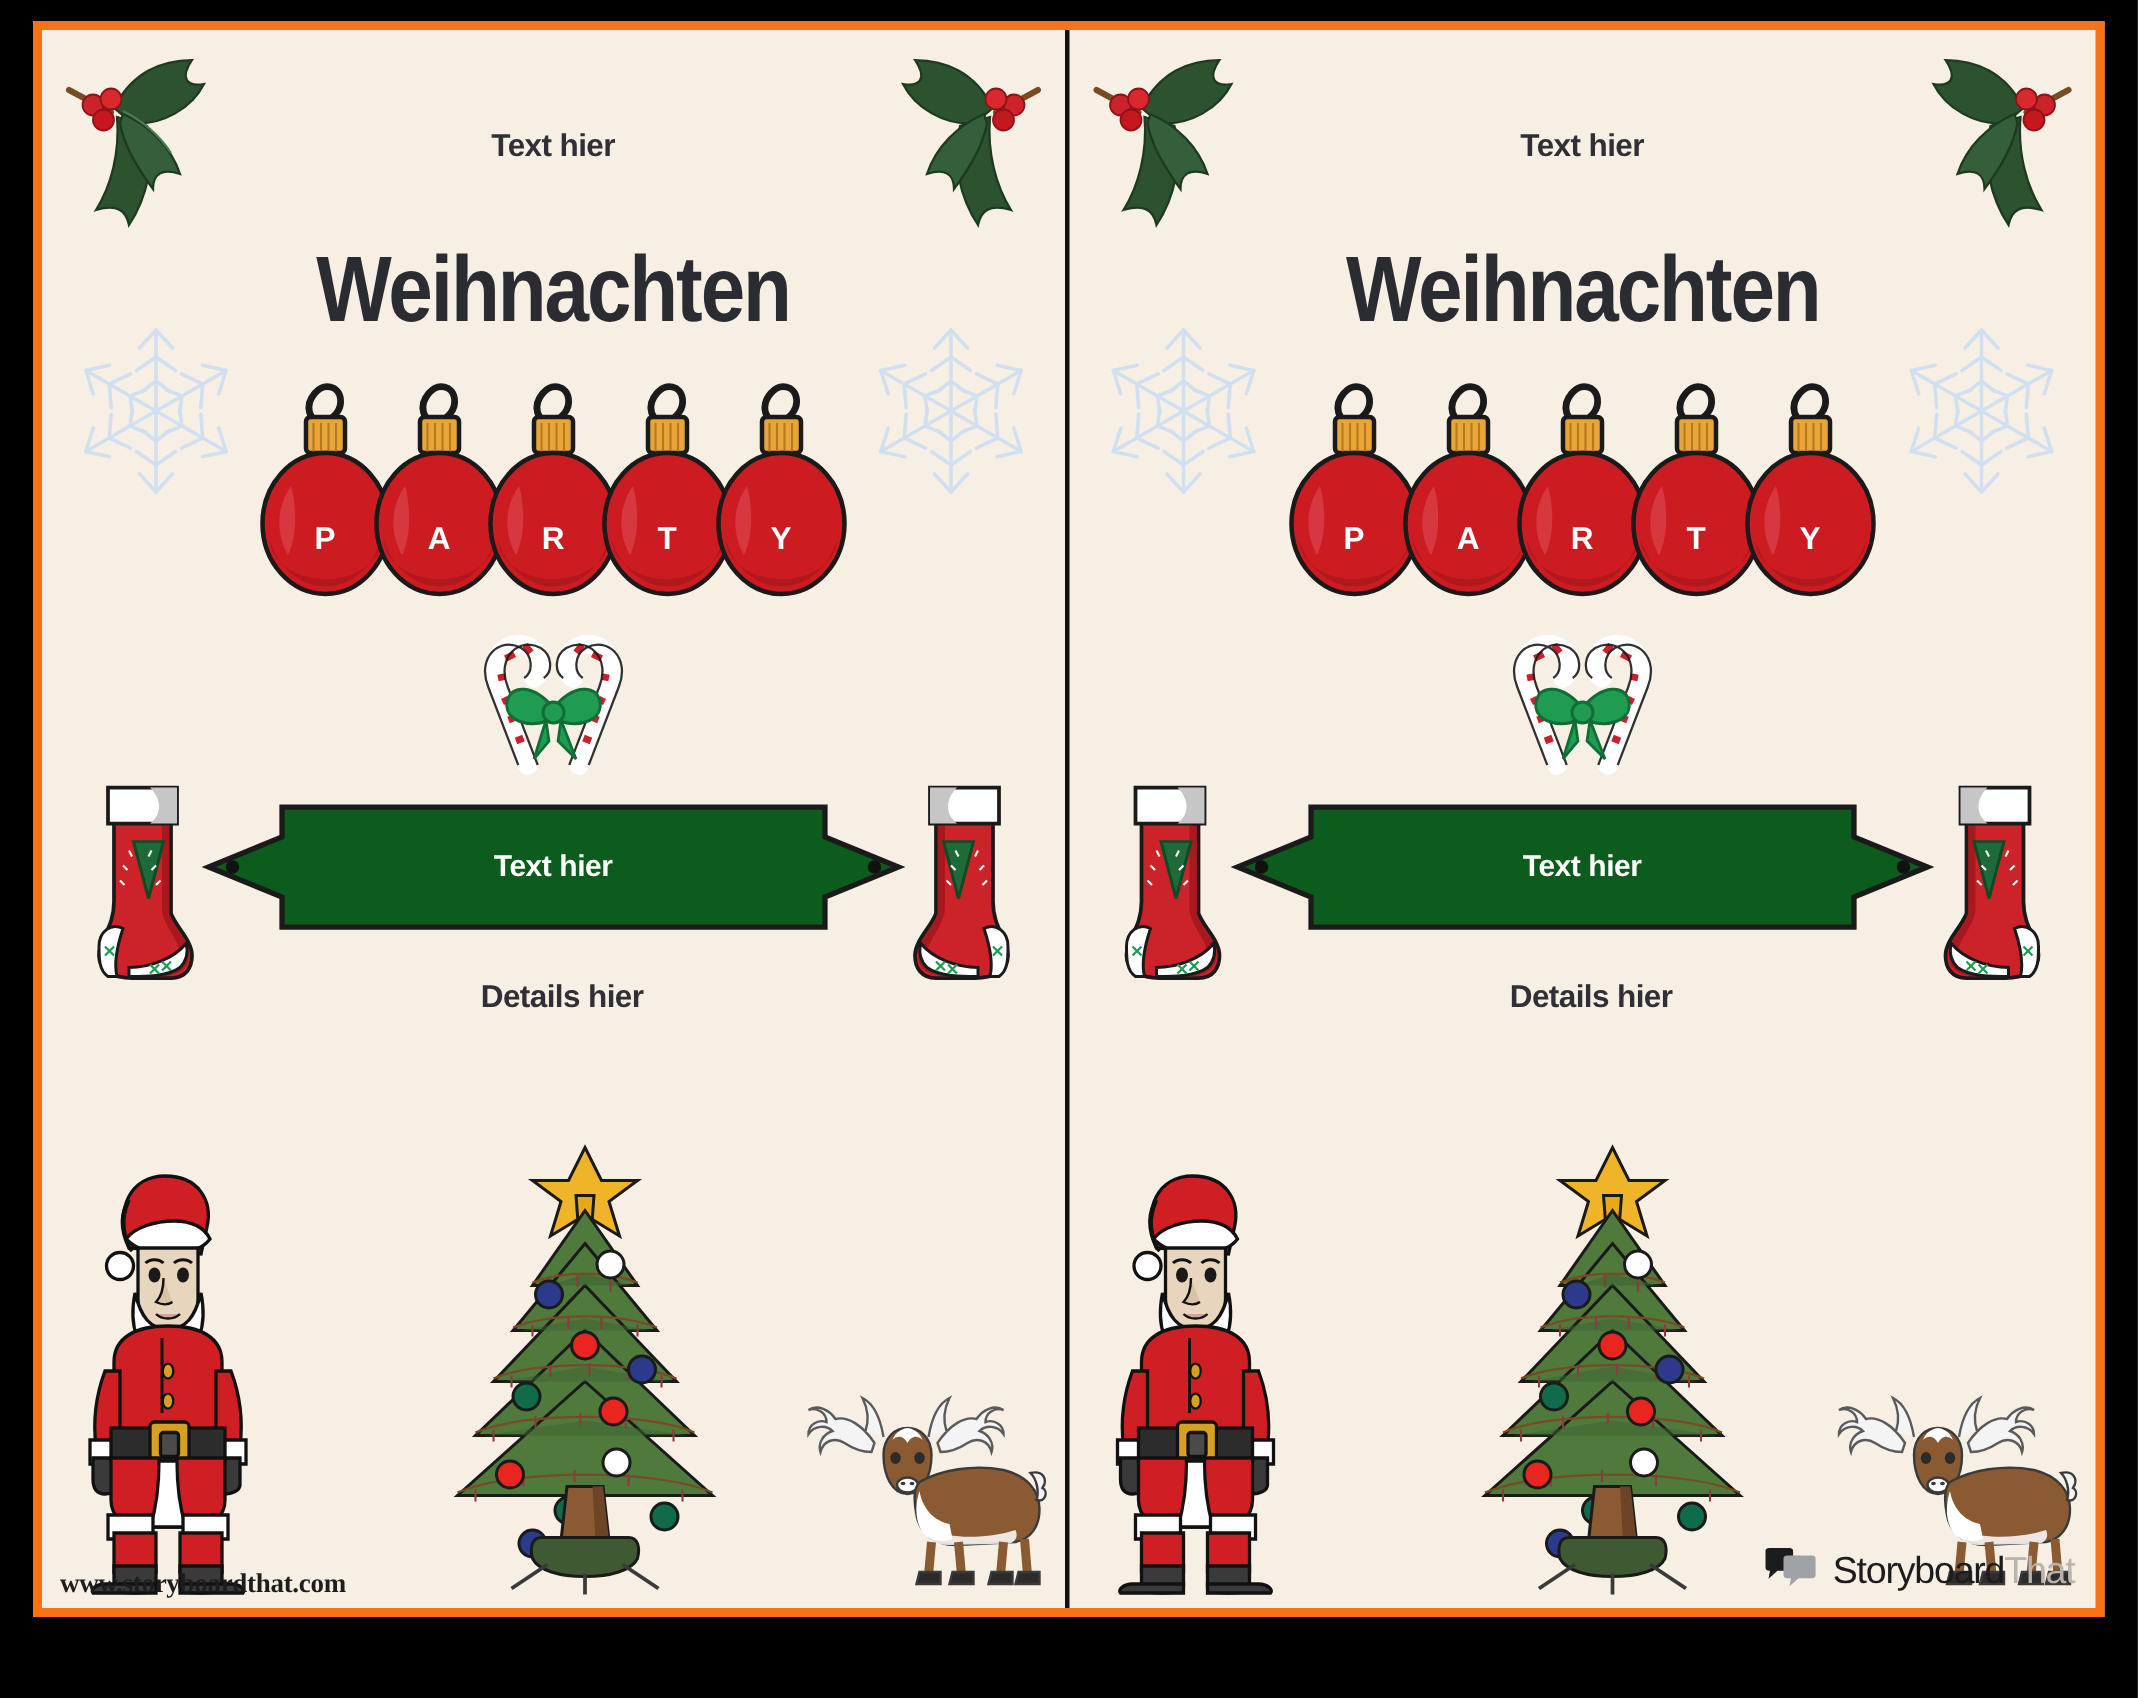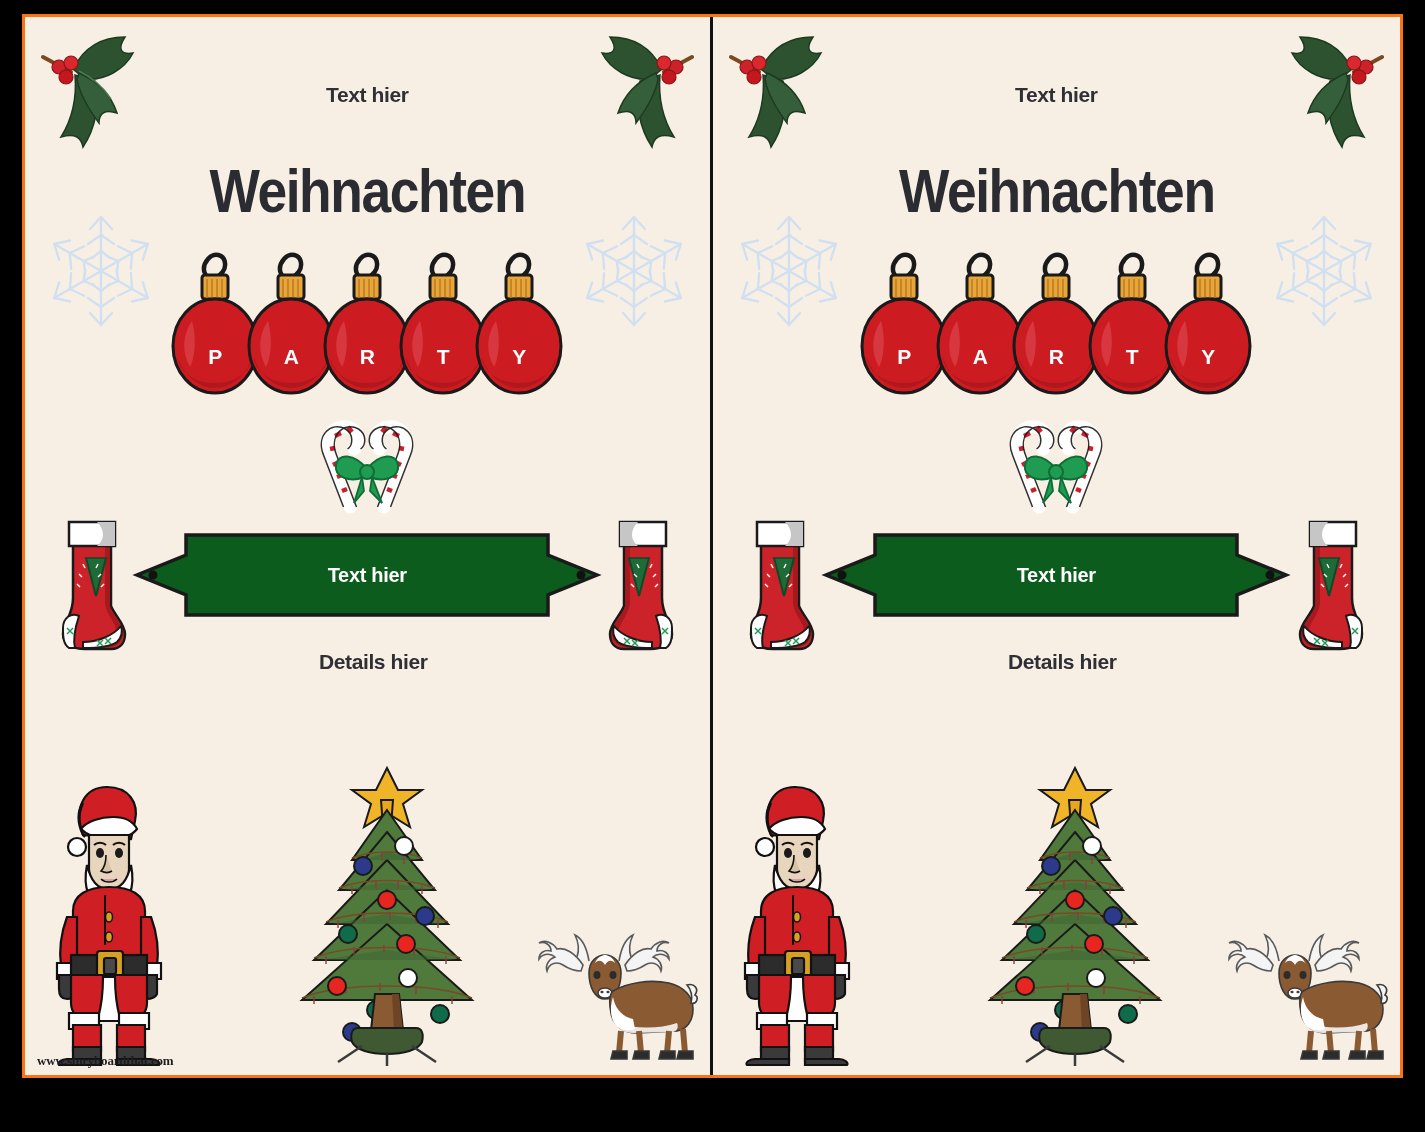--- a/index.html
+++ b/index.html
@@ -13,21 +13,21 @@
     position:relative;
     width:1425px;height:1132px;
     background:#000000;
     box-sizing:border-box;
   }
   .sheet{
     position:absolute;
     left:22px; top:14px;
     width:1381px; height:1064px;
     background:#f7efe4;
-    border:3px solid #f97316;
+    border:6px solid #f97316;
     box-sizing:border-box;
     display:flex;
     overflow:hidden;
   }
   .panel{
     position:relative;
     width:50%;
     height:100%;
     box-sizing:border-box;
     overflow:hidden;
@@ -130,21 +130,21 @@
   
   .santa{position:absolute;left:18px;bottom:8px;width:130px;height:290px;}
   .tree{position:absolute;left:255px;bottom:8px;width:215px;height:335px;}
   .reindeer{position:absolute;right:8px;bottom:12px;width:185px;height:150px;}
 
   
   .watermark{
     position:absolute;
     left:12px;bottom:6px;
     font-family:"Liberation Serif", serif;
-    font-size:13px;
+    font-size:18px;
     font-weight:bold;
     color:#1d1d1d;
     letter-spacing:-0.2px;
   }
   .logo{
     position:absolute;
     right:14px;bottom:8px;
     display:flex;align-items:center;gap:7px;
   }
   .logo-text{
@@ -1144,16 +1144,31 @@
             <path d="M152 118 L150 140" stroke-width="6" stroke="#8a5a33" fill="none"></path>
             <path d="M166 116 L168 140" stroke-width="6" stroke="#8a5a33" fill="none"></path>
             <path d="M96 138 L110 138 L110 146 L94 146 Z" fill="#2c2c2c"></path>
             <path d="M118 138 L132 138 L132 146 L116 146 Z" fill="#2c2c2c"></path>
             <path d="M144 138 L158 138 L158 146 L142 146 Z" fill="#2c2c2c"></path>
             <path d="M162 138 L176 138 L176 146 L160 146 Z" fill="#2c2c2c"></path>
           </g>
         </svg>
       </div>
 
+      <div class="logo">
+        <span>
+          <svg width="40" height="28" viewBox="0 0 40 28">
+            <path d="M2 3 C2 1.5 3.2 1 4.4 1 L18 1 C19.2 1 20.4 1.5 20.4 3 L20.4 14
+                     C20.4 15.5 19.2 16.2 18 16.2 L10 16.2 L4 21.5 L5 16.2 L4.4 16.2
+                     C3.2 16.2 2 15.5 2 14 Z" fill="#1c1c1c"></path>
+            <path d="M14 8 C14 6.5 15.2 6 16.4 6 L33 6 C34.2 6 35.4 6.5 35.4 8 L35.4 19
+                     C35.4 20.5 34.2 21.2 33 21.2 L24 21.2 L18 26.5 L19 21.2 L16.4 21.2
+                     C15.2 21.2 14 20.5 14 19 Z" fill="#9fa3a6"></path>
+          </svg>
+        </span>
+        <span class="logo-text">
+          <span class="b1">Storyboard</span><span class="b2">That</span>
+        </span>
+      </div>
     </div>
 
   </div>
 </div>
 
 </body></html>

